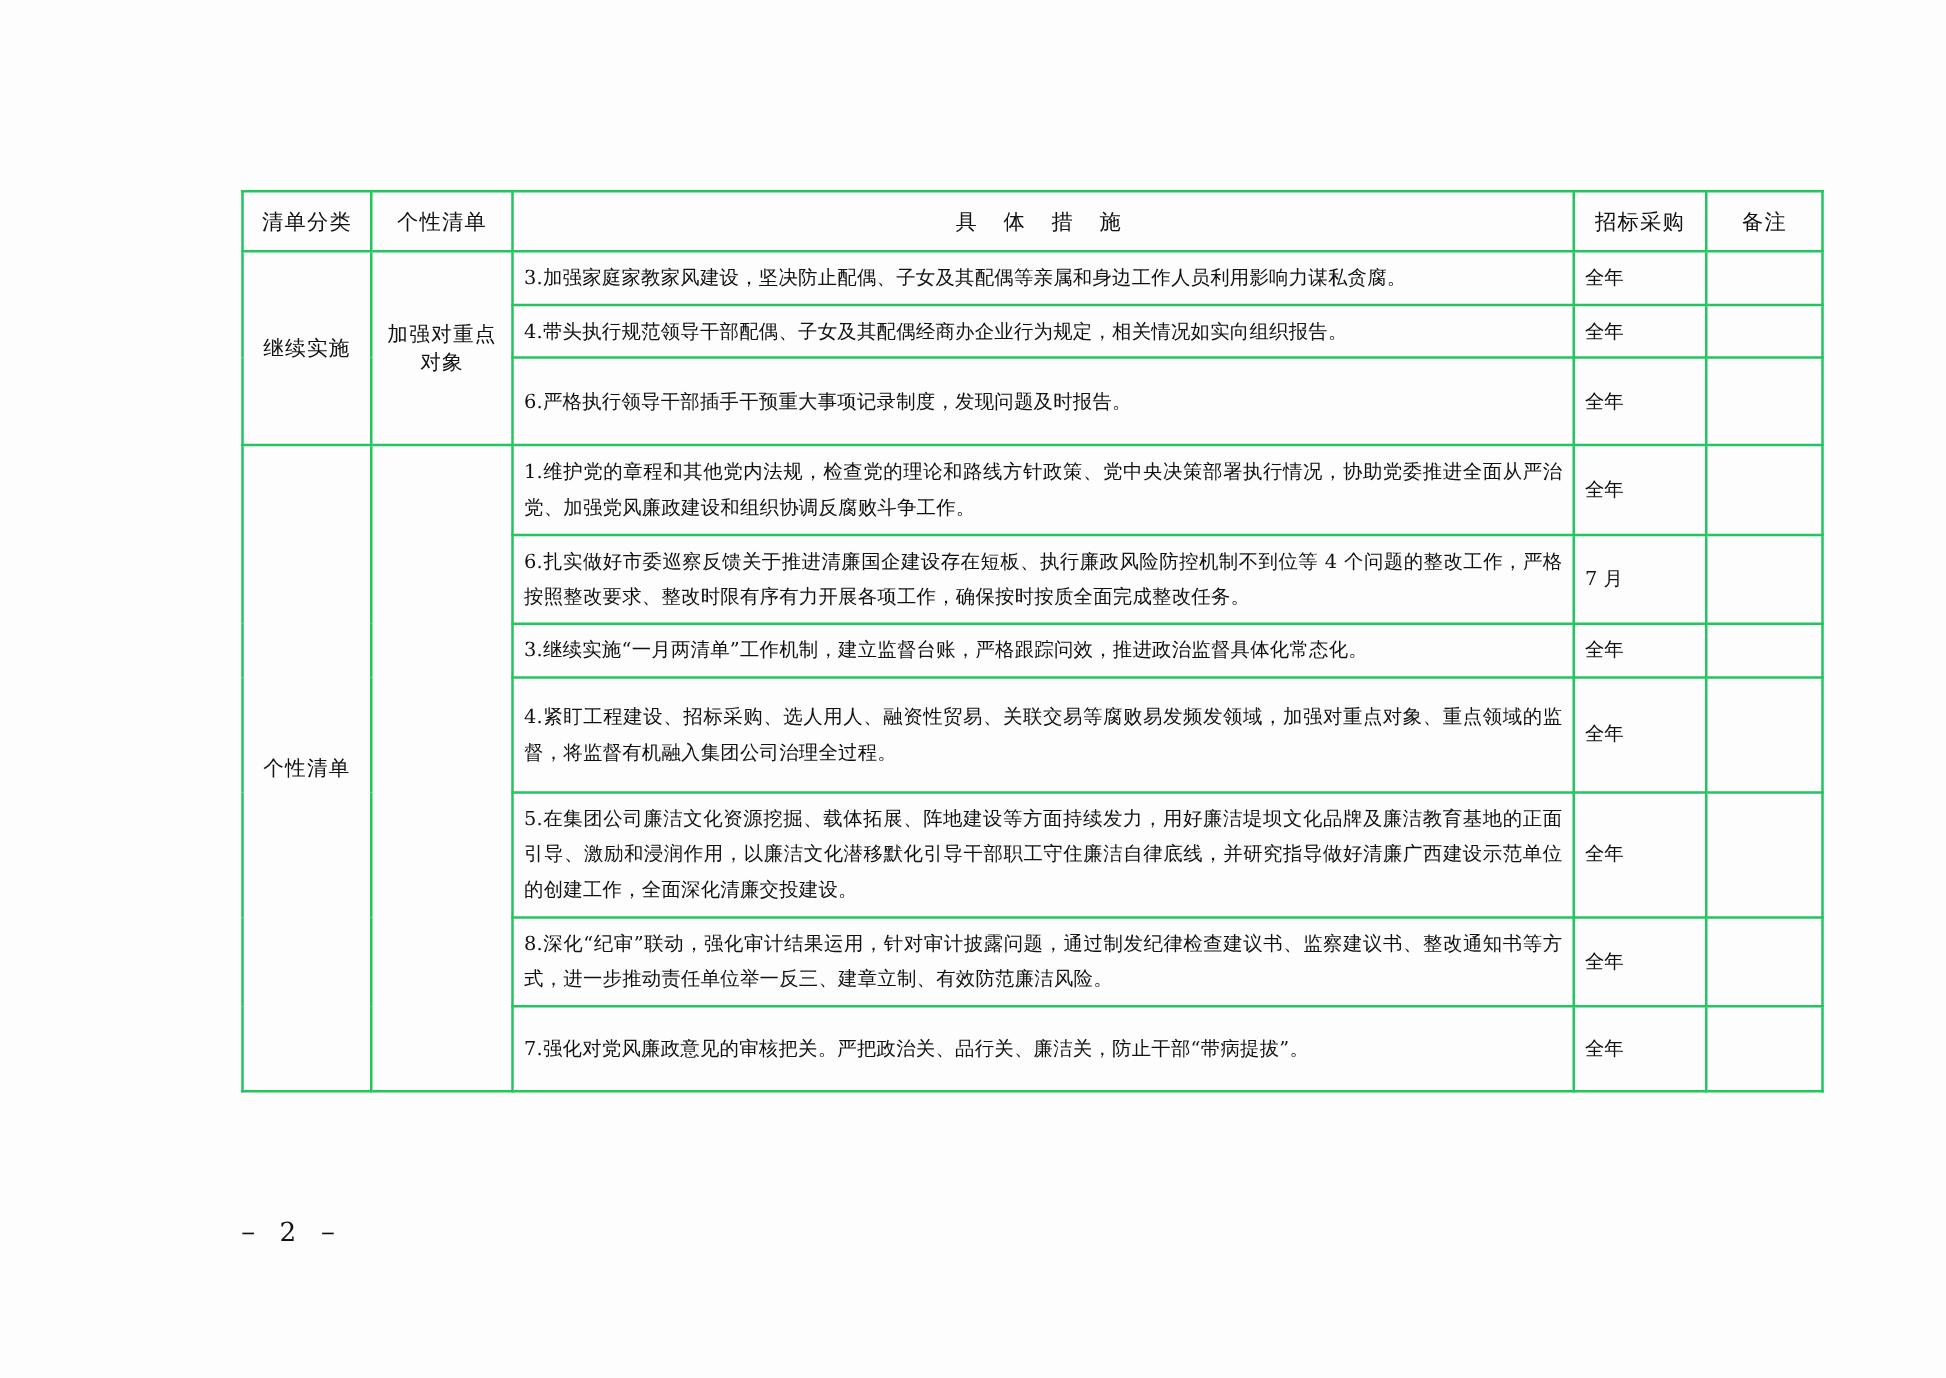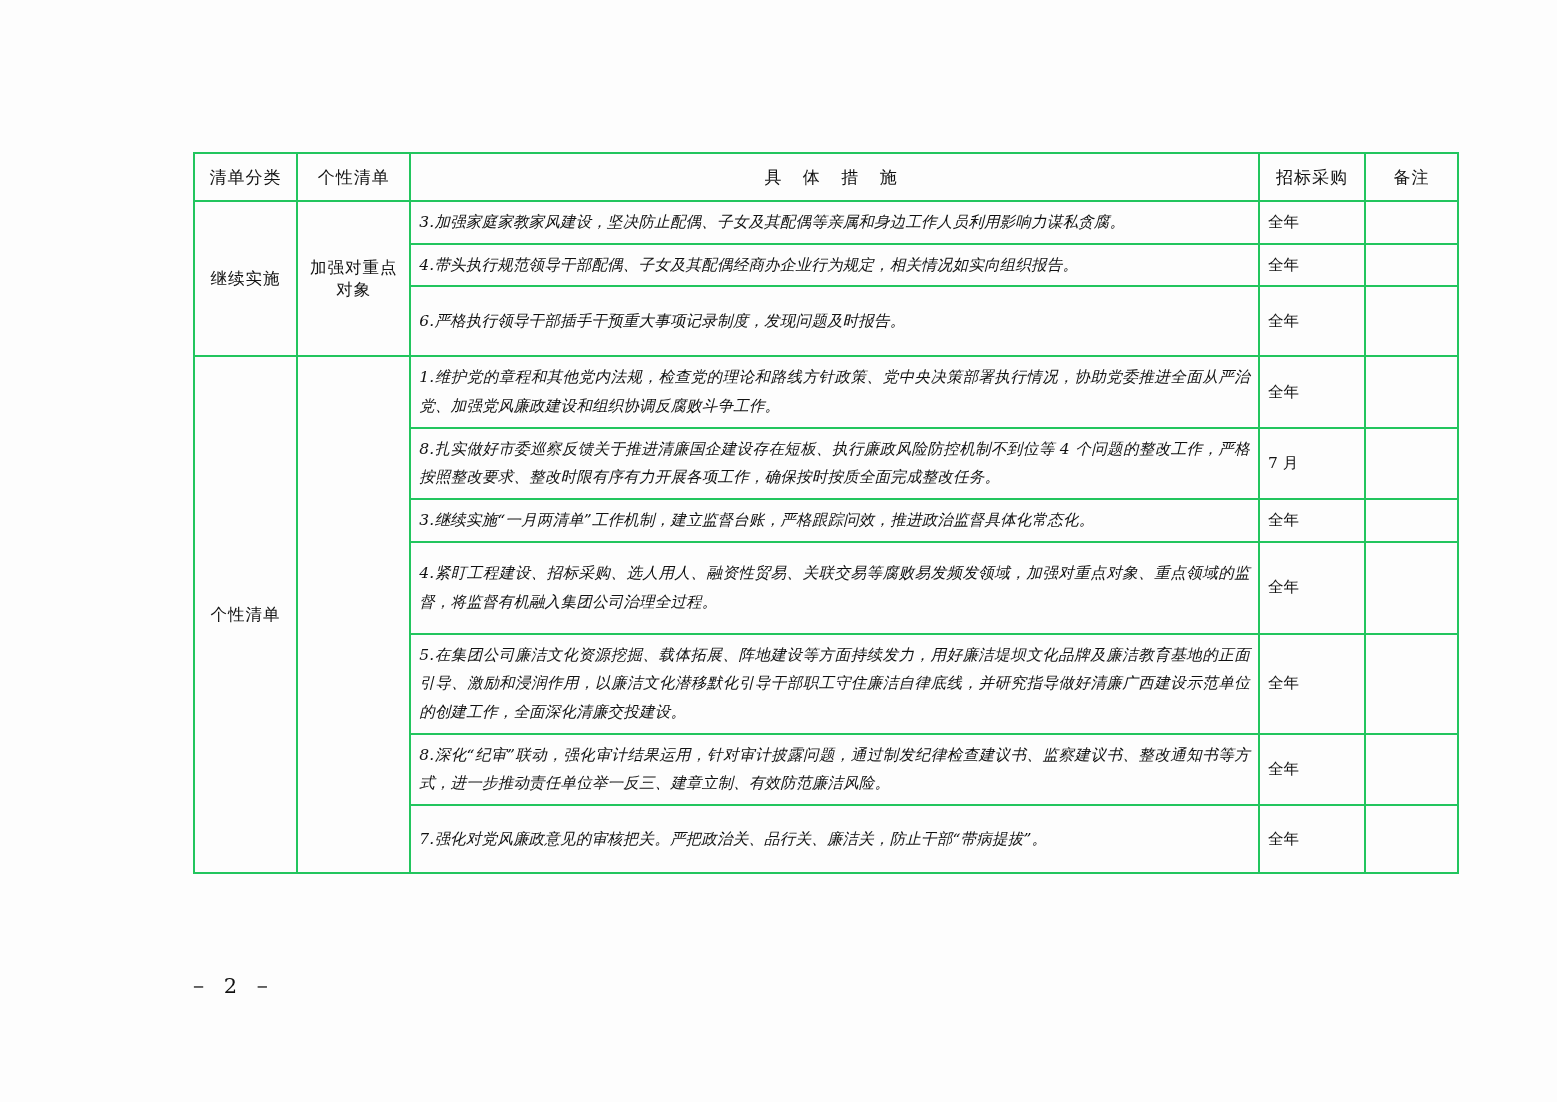--- a/index.html
+++ b/index.html
@@ -57,21 +57,20 @@
     font-size: 16.5px;
     letter-spacing: 1px;
   }
   .cell-measure {
     text-align: justify;
     text-justify: inter-ideograph;
     font-size: 15.5px;
     line-height: 1.85;
     letter-spacing: 0.2px;
     padding: 9px 10px 9px 10px;
-    font-style: italic;
   }
   .cell-time {
     text-align: left;
     font-size: 15.5px;
   }
   .cell-note { }
 
   .page-number {
     position: absolute;
     left: 188px;
@@ -124,21 +123,21 @@
       </tr>
 
       <tr>
         <td class="cell-center" rowspan="7">个性清单</td>
         <td class="cell-center" rowspan="7"></td>
         <td class="cell-measure">1.维护党的章程和其他党内法规，检查党的理论和路线方针政策、党中央决策部署执行情况，协助党委推进全面从严治党、加强党风廉政建设和组织协调反腐败斗争工作。</td>
         <td class="cell-time">全年</td>
         <td class="cell-note"></td>
       </tr>
       <tr>
-        <td class="cell-measure">8.扎实做好市委巡察反馈关于推进清廉国企建设存在短板、执行廉政风险防控机制不到位等 4 个问题的整改工作，严格按照整改要求、整改时限有序有力开展各项工作，确保按时按质全面完成整改任务。</td>
+        <td class="cell-measure">6.扎实做好市委巡察反馈关于推进清廉国企建设存在短板、执行廉政风险防控机制不到位等 4 个问题的整改工作，严格按照整改要求、整改时限有序有力开展各项工作，确保按时按质全面完成整改任务。</td>
         <td class="cell-time">7 月</td>
         <td class="cell-note"></td>
       </tr>
       <tr>
         <td class="cell-measure">3.继续实施“一月两清单”工作机制，建立监督台账，严格跟踪问效，推进政治监督具体化常态化。</td>
         <td class="cell-time">全年</td>
         <td class="cell-note"></td>
       </tr>
       <tr>
         <td class="cell-measure" style="height:78px;">4.紧盯工程建设、招标采购、选人用人、融资性贸易、关联交易等腐败易发频发领域，加强对重点对象、重点领域的监督，将监督有机融入集团公司治理全过程。</td>

